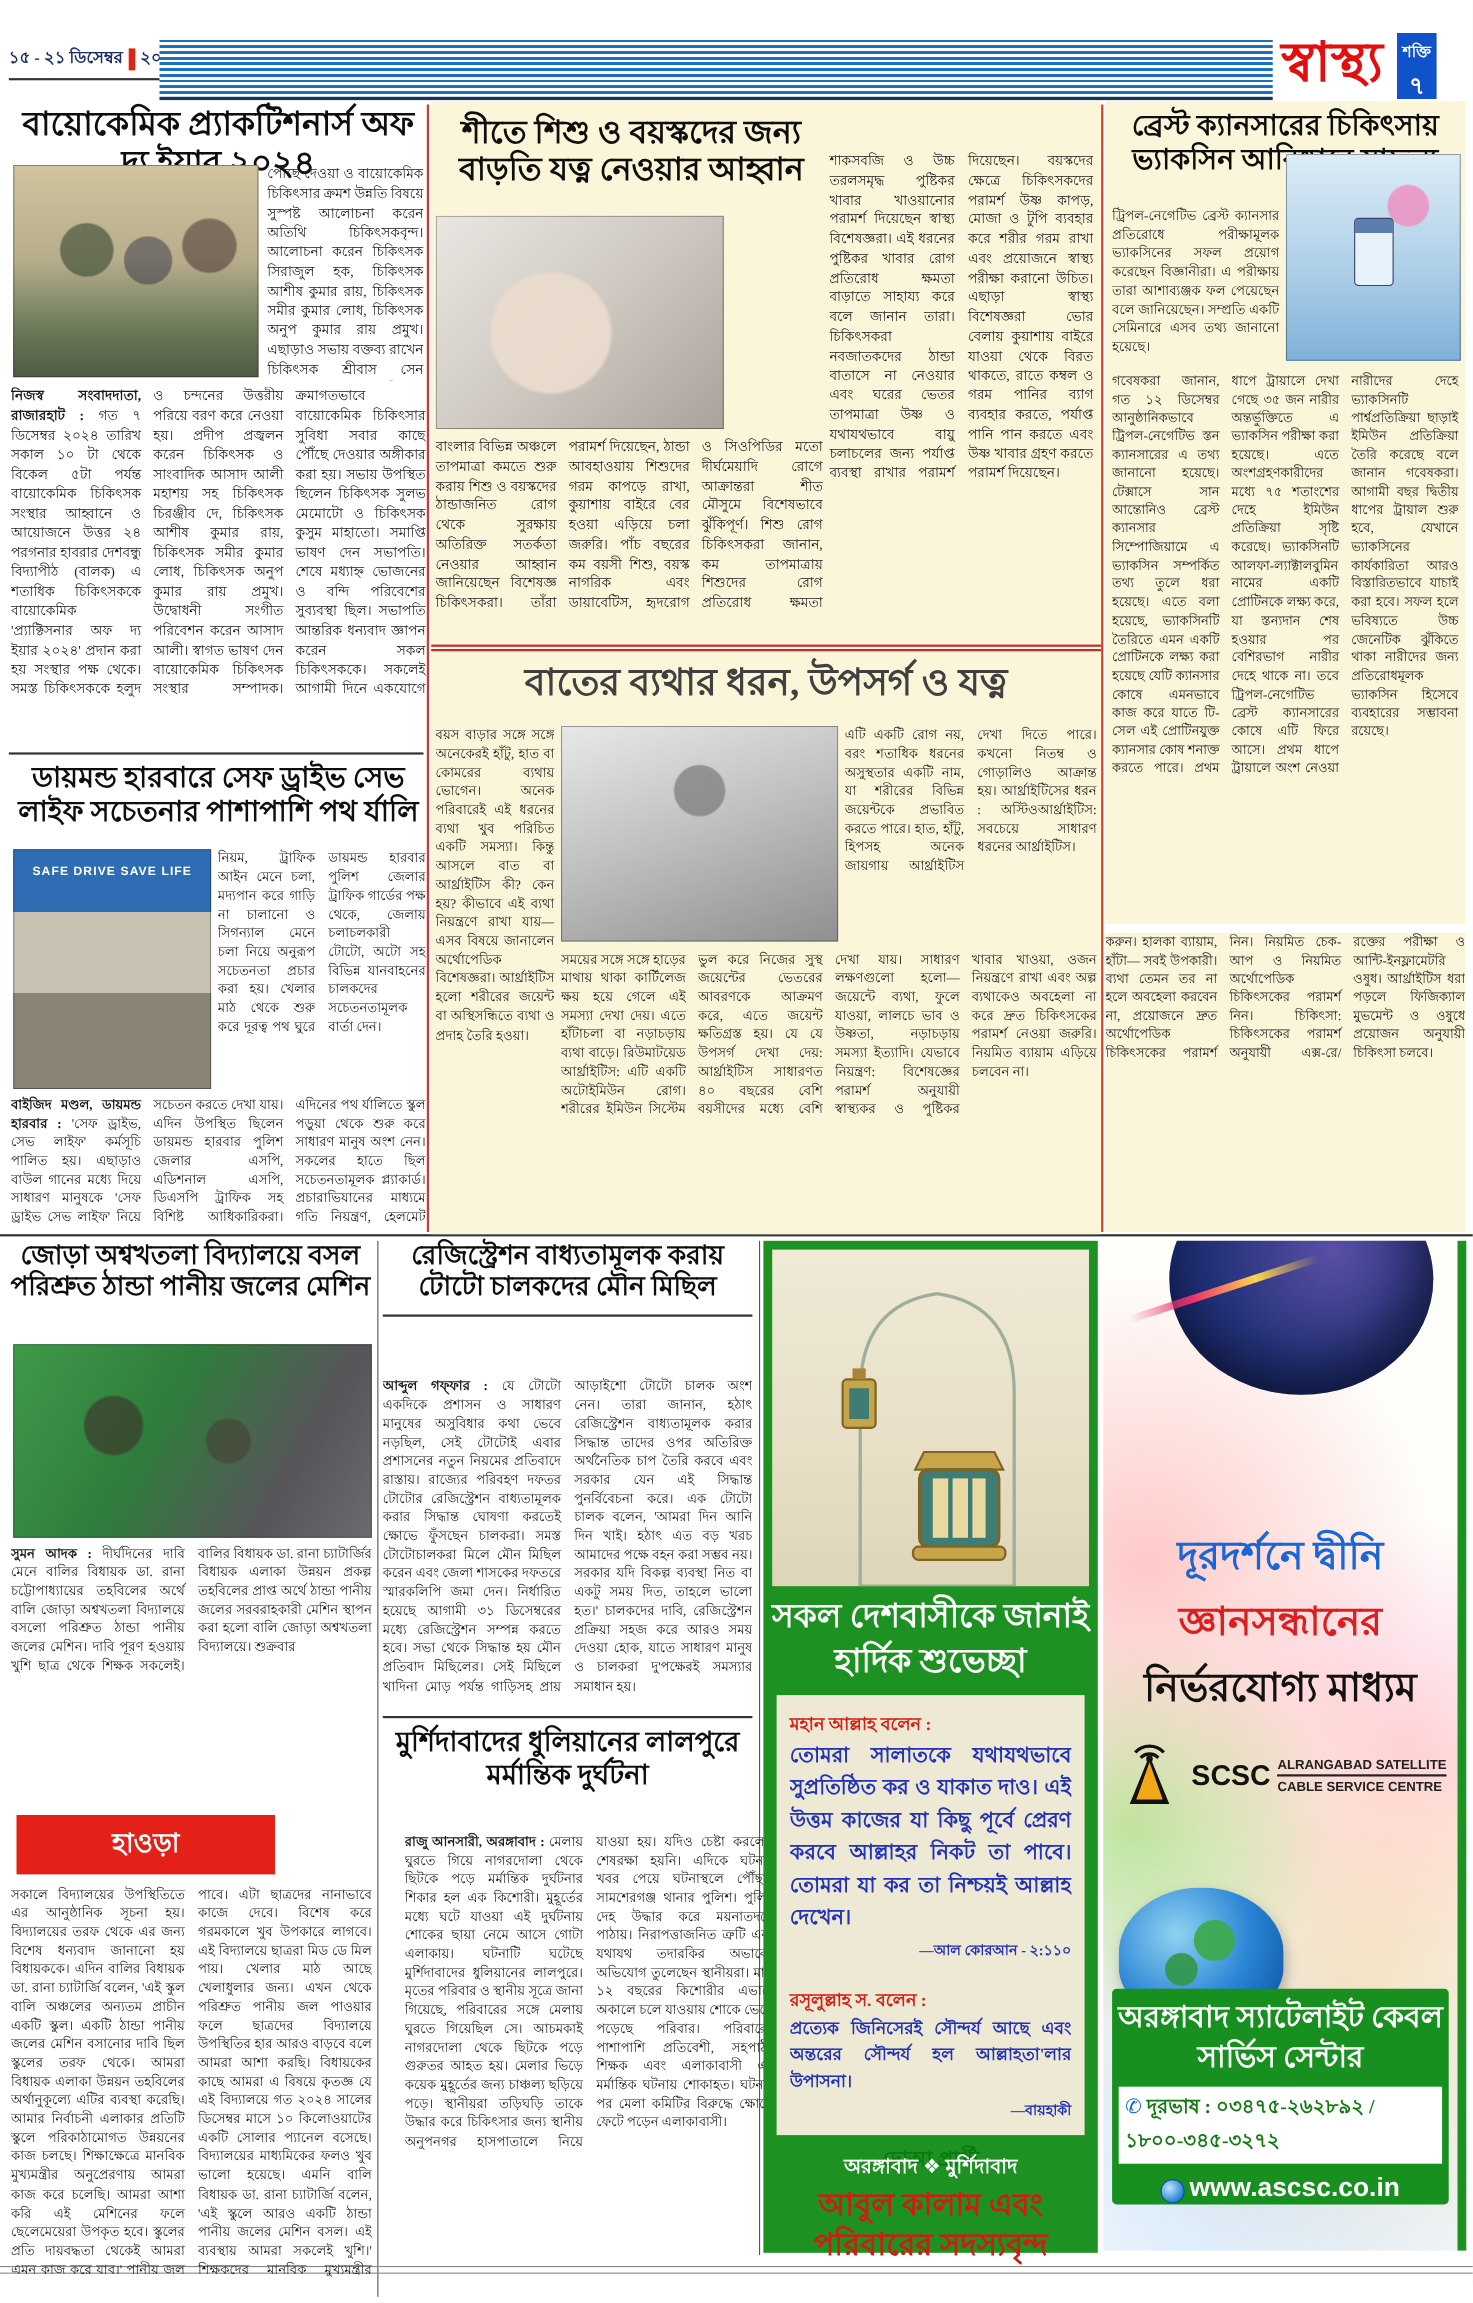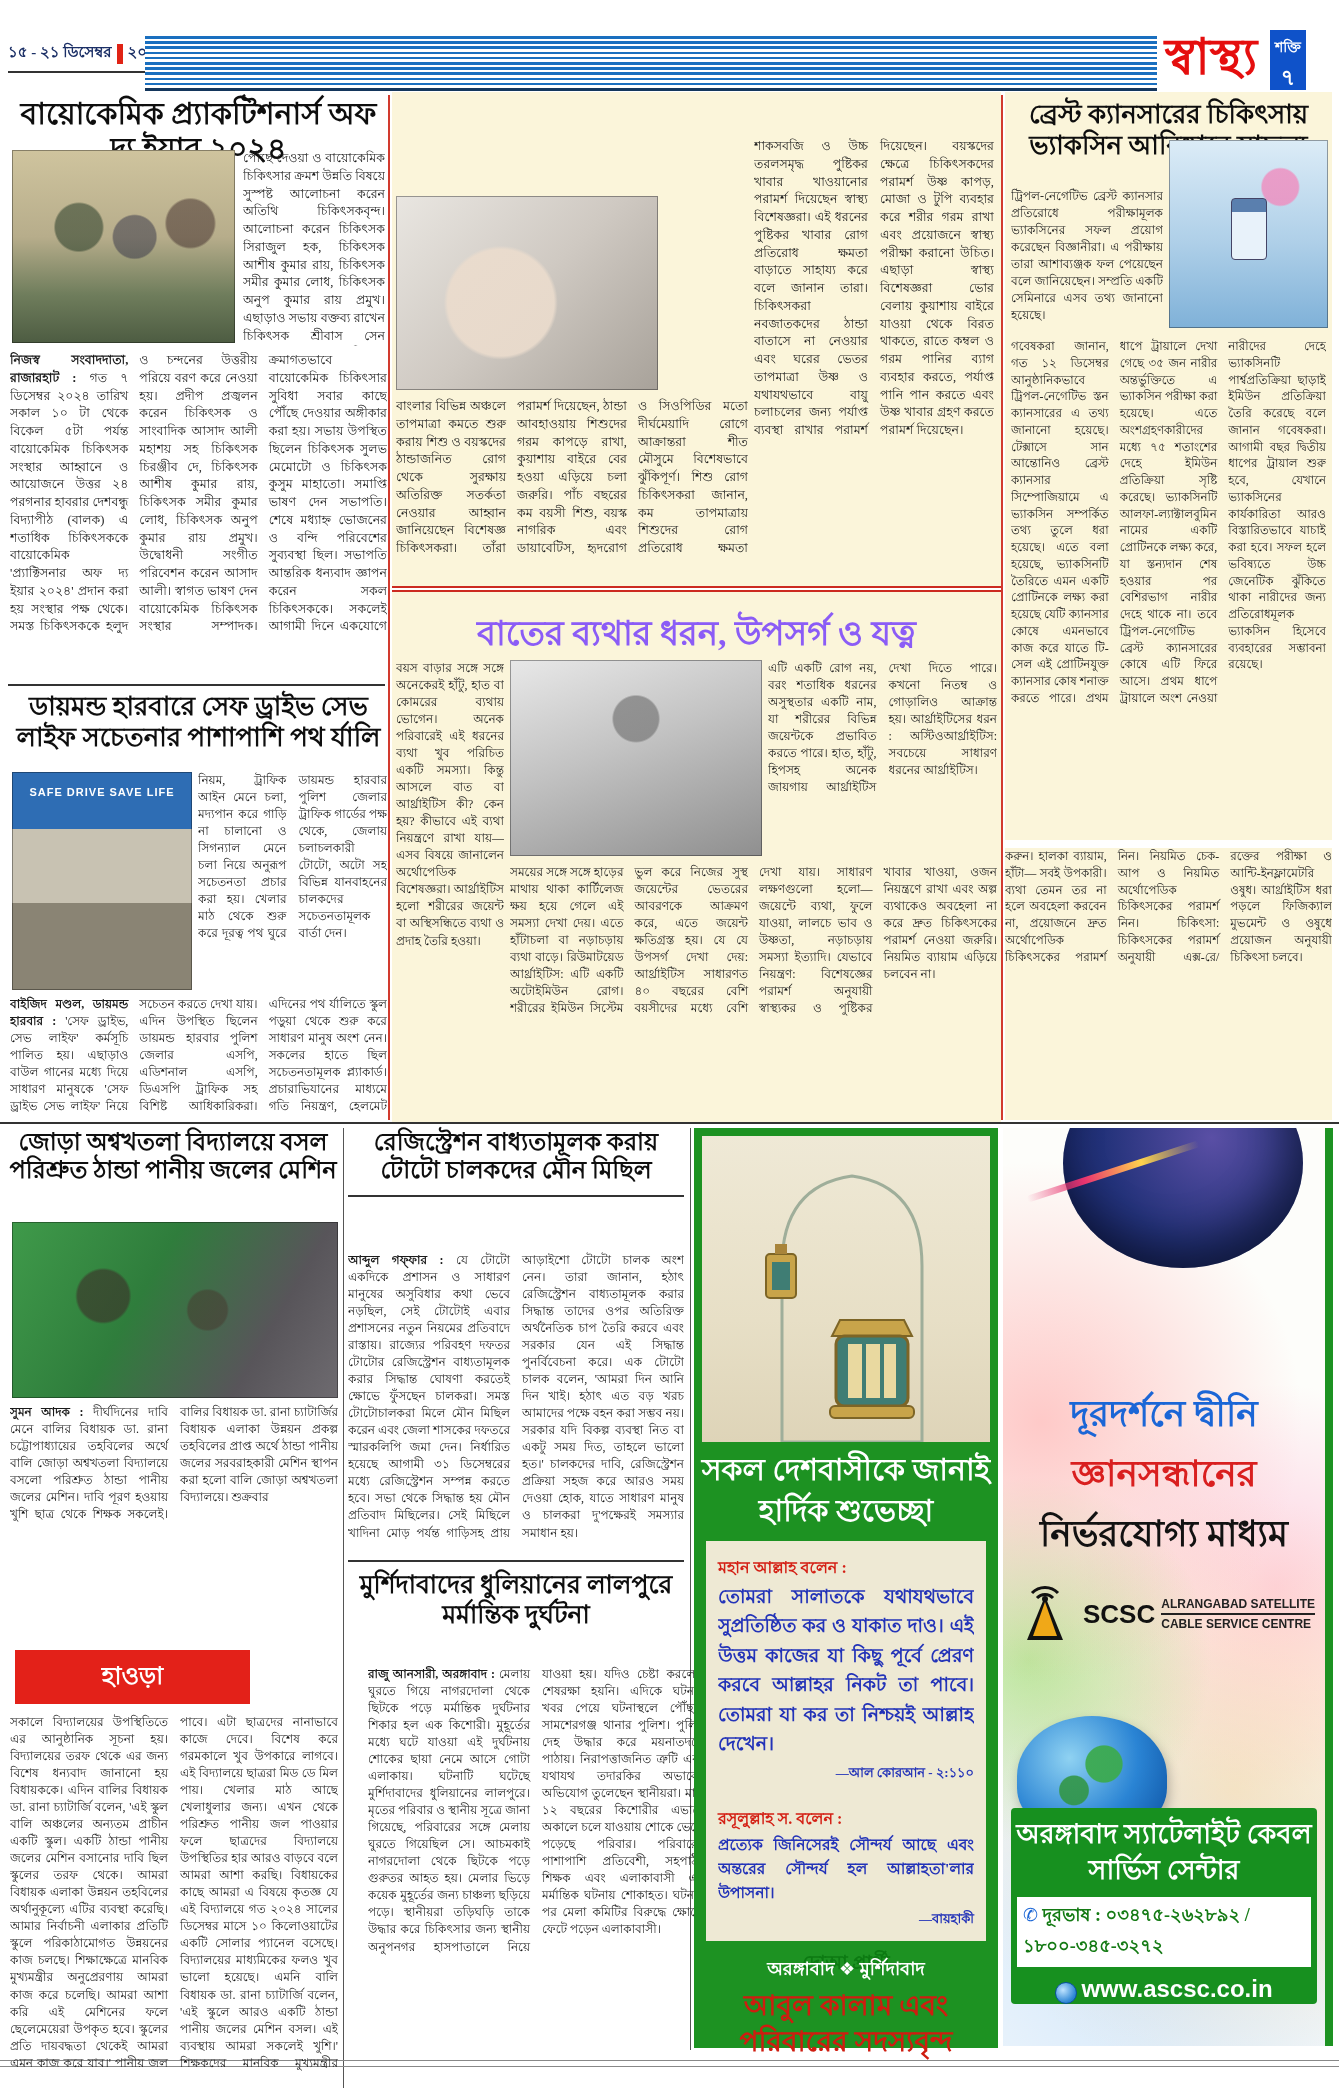--- a/index.html
+++ b/index.html
@@ -107,40 +107,41 @@
   <div class="abs photo" style="left:12px;top:772px;width:180px;height:218px;background:
       linear-gradient(180deg,#2e6db4 0 26%,#c8c2b2 26% 60%,#8a8474 60% 100%);">
     <div class="bannertext" style="padding-top:14px;">SAFE DRIVE SAVE LIFE</div>
   </div>
   <div class="abs txt cols3" style="left:10px;top:996px;width:377px;height:122px;font-size:12px;">
     <span class="byline">বাইজিদ মণ্ডল, ডায়মন্ড হারবার :</span>
     <span>'সেফ ড্রাইভ, সেভ লাইফ' কর্মসূচি পালিত হয়। এছাড়াও বাউল গানের মধ্যে দিয়ে সাধারণ মানুষকে 'সেফ ড্রাইভ সেভ লাইফ' নিয়ে সচেতন করতে দেখা যায়। এদিন উপস্থিত ছিলেন ডায়মন্ড হারবার পুলিশ জেলার এসপি, এডিশনাল এসপি, ডিএসপি ট্রাফিক সহ বিশিষ্ট আধিকারিকরা। এদিনের পথ র্যালিতে স্কুল পড়ুয়া থেকে শুরু করে সাধারণ মানুষ অংশ নেন। সকলের হাতে ছিল সচেতনতামূলক প্ল্যাকার্ড। প্রচারাভিযানের মাধ্যমে গতি নিয়ন্ত্রণ, হেলমেট পরিধান সহ সাধারণ মানুষকে সচেতন করতে 'সেফ ড্রাইভ সেভ লাইফ' নিয়ে সচেতনতামূলক বার্তা দেন।</span>
   </div>
 
   <div class="abs cream" style="left:392px;top:92px;width:609px;height:494px;border-bottom:2px solid #cc2a20;">
+    <div class="abs hl" style="left:8px;top:12px;width:348px;font-size:29px;">শীতে শিশু ও বয়স্কদের জন্য বাড়তি যত্ন নেওয়ার আহ্বান</div>
     <div class="abs txt cols2" style="left:362px;top:46px;width:240px;height:436px;font-size:12.5px;">শাকসবজি ও উচ্চ তরলসমৃদ্ধ পুষ্টিকর খাবার খাওয়ানোর পরামর্শ দিয়েছেন স্বাস্থ্য বিশেষজ্ঞরা। এই ধরনের পুষ্টিকর খাবার রোগ প্রতিরোধ ক্ষমতা বাড়াতে সাহায্য করে বলে জানান তারা। চিকিৎসকরা নবজাতকদের ঠান্ডা বাতাসে না নেওয়ার এবং ঘরের ভেতর তাপমাত্রা উষ্ণ ও যথাযথভাবে বায়ু চলাচলের জন্য পর্যাপ্ত ব্যবস্থা রাখার পরামর্শ দিয়েছেন। বয়স্কদের ক্ষেত্রে চিকিৎসকদের পরামর্শ উষ্ণ কাপড়, মোজা ও টুপি ব্যবহার করে শরীর গরম রাখা এবং প্রয়োজনে স্বাস্থ্য পরীক্ষা করানো উচিত। এছাড়া স্বাস্থ্য বিশেষজ্ঞরা ভোর বেলায় কুয়াশায় বাইরে যাওয়া থেকে বিরত থাকতে, রাতে কম্বল ও গরম পানির ব্যাগ ব্যবহার করতে, পর্যাপ্ত পানি পান করতে এবং উষ্ণ খাবার গ্রহণ করতে পরামর্শ দিয়েছেন।</div>
     <div class="abs photo" style="left:4px;top:104px;width:262px;height:194px;background:
         radial-gradient(circle at 40% 55%,rgba(235,220,205,.9) 0 28%,transparent 30%),
         linear-gradient(135deg,#e9e6e1 0%,#cfc9c2 50%,#a8a29a 100%);"></div>
     <div class="abs txt cols3" style="left:4px;top:306px;width:352px;height:176px;font-size:12.5px;">বাংলার বিভিন্ন অঞ্চলে তাপমাত্রা কমতে শুরু করায় শিশু ও বয়স্কদের ঠান্ডাজনিত রোগ থেকে সুরক্ষায় অতিরিক্ত সতর্কতা নেওয়ার আহ্বান জানিয়েছেন বিশেষজ্ঞ চিকিৎসকরা। তাঁরা পরামর্শ দিয়েছেন, ঠান্ডা আবহাওয়ায় শিশুদের গরম কাপড়ে রাখা, কুয়াশায় বাইরে বের হওয়া এড়িয়ে চলা জরুরি। পাঁচ বছরের কম বয়সী শিশু, বয়স্ক নাগরিক এবং ডায়াবেটিস, হৃদরোগ ও সিওপিডির মতো দীর্ঘমেয়াদি রোগে আক্রান্তরা শীত মৌসুমে বিশেষভাবে ঝুঁকিপূর্ণ। শিশু রোগ চিকিৎসকরা জানান, কম তাপমাত্রায় শিশুদের রোগ প্রতিরোধ ক্ষমতা কিছুটা কমে যায়, ফলে সর্দি, কাশি, জ্বর, নিউমোনিয়া ও শ্বাসকষ্টজনিত সমস্যা বেড়ে যায়। এ ছাড়া অসুস্থ ব্যক্তিদের কাছ থেকে শিশুদের দূরে রাখতে হবে। এর পাশাপাশি ফল, শাকসবজি খাওয়ানো জরুরি। নিয়মিত স্বাস্থ্য পরিস্থিতি পর্যবেক্ষণ এবং যথাসময়ে ওষুধ গ্রহণের ওপর গুরুত্ব দিয়েছেন।</div>
   </div>
 
   <div class="abs cream" style="left:1005px;top:92px;width:327px;height:748px;">
     <div class="abs hl" style="left:4px;top:8px;width:319px;font-size:26px;">ব্রেস্ট ক্যানসারের চিকিৎসায় ভ্যাকসিন আবিষ্কারে সাফল্য</div>
     <div class="abs photo" style="left:164px;top:48px;width:159px;height:188px;background:
         radial-gradient(circle at 70% 25%,rgba(240,140,190,.8) 0 10%,transparent 11%),
         linear-gradient(180deg,#dcecf7 0%,#aecfe8 55%,#7fb1d8 100%);">
       <div style="width:34px;height:60px;margin:58px auto 0;background:linear-gradient(180deg,#5a7fae 0 22%,#e8f2fa 22% 100%);border:1px solid #446;border-radius:4px;"></div>
     </div>
     <div class="abs txt" style="left:6px;top:96px;width:152px;height:142px;font-size:12px;">ট্রিপল-নেগেটিভ ব্রেস্ট ক্যানসার প্রতিরোধে পরীক্ষামূলক ভ্যাকসিনের সফল প্রয়োগ করেছেন বিজ্ঞানীরা। এ পরীক্ষায় তারা আশাব্যঞ্জক ফল পেয়েছেন বলে জানিয়েছেন। সম্প্রতি একটি সেমিনারে এসব তথ্য জানানো হয়েছে।</div>
     <div class="abs txt cols3" style="left:6px;top:246px;width:315px;height:494px;font-size:11.8px;">গবেষকরা জানান, গত ১২ ডিসেম্বর আনুষ্ঠানিকভাবে ট্রিপল-নেগেটিভ স্তন ক্যানসারের এ তথ্য জানানো হয়েছে। টেক্সাসে সান আন্তোনিও ব্রেস্ট ক্যানসার সিম্পোজিয়ামে এ ভ্যাকসিন সম্পর্কিত তথ্য তুলে ধরা হয়েছে। এতে বলা হয়েছে, ভ্যাকসিনটি তৈরিতে এমন একটি প্রোটিনকে লক্ষ্য করা হয়েছে যেটি ক্যানসার কোষে এমনভাবে কাজ করে যাতে টি-সেল এই প্রোটিনযুক্ত ক্যানসার কোষ শনাক্ত করতে পারে। প্রথম ধাপে ট্রায়ালে দেখা গেছে ৩৫ জন নারীর অন্তর্ভুক্তিতে এ ভ্যাকসিন পরীক্ষা করা হয়েছে। এতে অংশগ্রহণকারীদের মধ্যে ৭৫ শতাংশের দেহে ইমিউন প্রতিক্রিয়া সৃষ্টি করেছে। ভ্যাকসিনটি আলফা-ল্যাক্টালবুমিন নামের একটি প্রোটিনকে লক্ষ্য করে, যা স্তন্যদান শেষ হওয়ার পর বেশিরভাগ নারীর দেহে থাকে না। তবে ট্রিপল-নেগেটিভ ব্রেস্ট ক্যানসারের কোষে এটি ফিরে আসে। প্রথম ধাপে ট্রায়ালে অংশ নেওয়া নারীদের দেহে ভ্যাকসিনটি পার্শ্বপ্রতিক্রিয়া ছাড়াই ইমিউন প্রতিক্রিয়া তৈরি করেছে বলে জানান গবেষকরা। আগামী বছর দ্বিতীয় ধাপের ট্রায়াল শুরু হবে, যেখানে ভ্যাকসিনের কার্যকারিতা আরও বিস্তারিতভাবে যাচাই করা হবে। সফল হলে ভবিষ্যতে উচ্চ জেনেটিক ঝুঁকিতে থাকা নারীদের জন্য প্রতিরোধমূলক ভ্যাকসিন হিসেবে ব্যবহারের সম্ভাবনা রয়েছে।</div>
   </div>
 
   <div class="abs cream" style="left:392px;top:590px;width:609px;height:530px;border-top:2px solid #cc2a20;">
-    <div class="abs hl" style="left:10px;top:22px;width:589px;font-size:34px;color:#8b5cf6;">বাতের ব্যথার ধরন, উপসর্গ ও যত্ন</div>
+    <div class="abs hl" style="left:10px;top:10px;width:589px;font-size:34px;color:#404040;">বাতের ব্যথার ধরন, উপসর্গ ও যত্ন</div>
     <div class="abs txt" style="left:4px;top:68px;width:108px;height:456px;font-size:12px;">বয়স বাড়ার সঙ্গে সঙ্গে অনেকেরই হাঁটু, হাত বা কোমরের ব্যথায় ভোগেন। অনেক পরিবারেই এই ধরনের ব্যথা খুব পরিচিত একটি সমস্যা। কিন্তু আসলে বাত বা আর্থ্রাইটিস কী? কেন হয়? কীভাবে এই ব্যথা নিয়ন্ত্রণে রাখা যায়— এসব বিষয়ে জানালেন অর্থোপেডিক বিশেষজ্ঞরা। আর্থ্রাইটিস হলো শরীরের জয়েন্ট বা অস্থিসন্ধিতে ব্যথা ও প্রদাহ তৈরি হওয়া।</div>
     <div class="abs photo" style="left:118px;top:68px;width:252px;height:196px;background:
         radial-gradient(circle at 50% 30%,rgba(120,120,120,.7) 0 12%,transparent 13%),
         linear-gradient(160deg,#e8e8e8 0%,#c2c2c2 45%,#8f8f8f 100%);"></div>
     <div class="abs txt cols2" style="left:376px;top:68px;width:229px;height:196px;font-size:12px;">এটি একটি রোগ নয়, বরং শতাধিক ধরনের অসুস্থতার একটি নাম, যা শরীরের বিভিন্ন জয়েন্টকে প্রভাবিত করতে পারে। হাত, হাঁটু, হিপসহ অনেক জায়গায় আর্থ্রাইটিস দেখা দিতে পারে। কখনো নিতম্ব ও গোড়ালিও আক্রান্ত হয়। আর্থ্রাইটিসের ধরন : অস্টিওআর্থ্রাইটিস: সবচেয়ে সাধারণ ধরনের আর্থ্রাইটিস।</div>
     <div class="abs txt cols4" style="left:118px;top:272px;width:487px;height:252px;font-size:12px;">সময়ের সঙ্গে সঙ্গে হাড়ের মাথায় থাকা কার্টিলেজ ক্ষয় হয়ে গেলে এই সমস্যা দেখা দেয়। এতে হাঁটাচলা বা নড়াচড়ায় ব্যথা বাড়ে। রিউমাটয়েড আর্থ্রাইটিস: এটি একটি অটোইমিউন রোগ। শরীরের ইমিউন সিস্টেম ভুল করে নিজের সুস্থ জয়েন্টের ভেতরের আবরণকে আক্রমণ করে, এতে জয়েন্ট ক্ষতিগ্রস্ত হয়। যে যে উপসর্গ দেখা দেয়: আর্থ্রাইটিস সাধারণত ৪০ বছরের বেশি বয়সীদের মধ্যে বেশি দেখা যায়। সাধারণ লক্ষণগুলো হলো— জয়েন্টে ব্যথা, ফুলে যাওয়া, লালচে ভাব ও উষ্ণতা, নড়াচড়ায় সমস্যা ইত্যাদি। যেভাবে নিয়ন্ত্রণ: বিশেষজ্ঞের পরামর্শ অনুযায়ী স্বাস্থ্যকর ও পুষ্টিকর খাবার খাওয়া, ওজন নিয়ন্ত্রণে রাখা এবং অল্প ব্যথাকেও অবহেলা না করে দ্রুত চিকিৎসকের পরামর্শ নেওয়া জরুরি। নিয়মিত ব্যায়াম এড়িয়ে চলবেন না।</div>
   </div>
   <div class="abs cream txt cols3" style="left:1005px;top:848px;width:327px;height:272px;font-size:11.8px;padding:0;">করুন। হালকা ব্যায়াম, হাঁটা— সবই উপকারী। ব্যথা তেমন তর না হলে অবহেলা করবেন না, প্রয়োজনে দ্রুত অর্থোপেডিক চিকিৎসকের পরামর্শ নিন। নিয়মিত চেক-আপ ও নিয়মিত অর্থোপেডিক চিকিৎসকের পরামর্শ নিন। চিকিৎসা: চিকিৎসকের পরামর্শ অনুযায়ী এক্স-রে/রক্তের পরীক্ষা ও আন্টি-ইনফ্লামেটরি ওষুধ। আর্থ্রাইটিস ধরা পড়লে ফিজিক্যাল মুভমেন্ট ও ওষুধে প্রয়োজন অনুযায়ী চিকিৎসা চলবে।</div>
 
   <div class="abs hl" style="left:8px;top:1128px;width:330px;font-size:24px;">জোড়া অশ্বখতলা বিদ্যালয়ে বসল পরিশ্রুত ঠান্ডা পানীয় জলের মেশিন</div>

